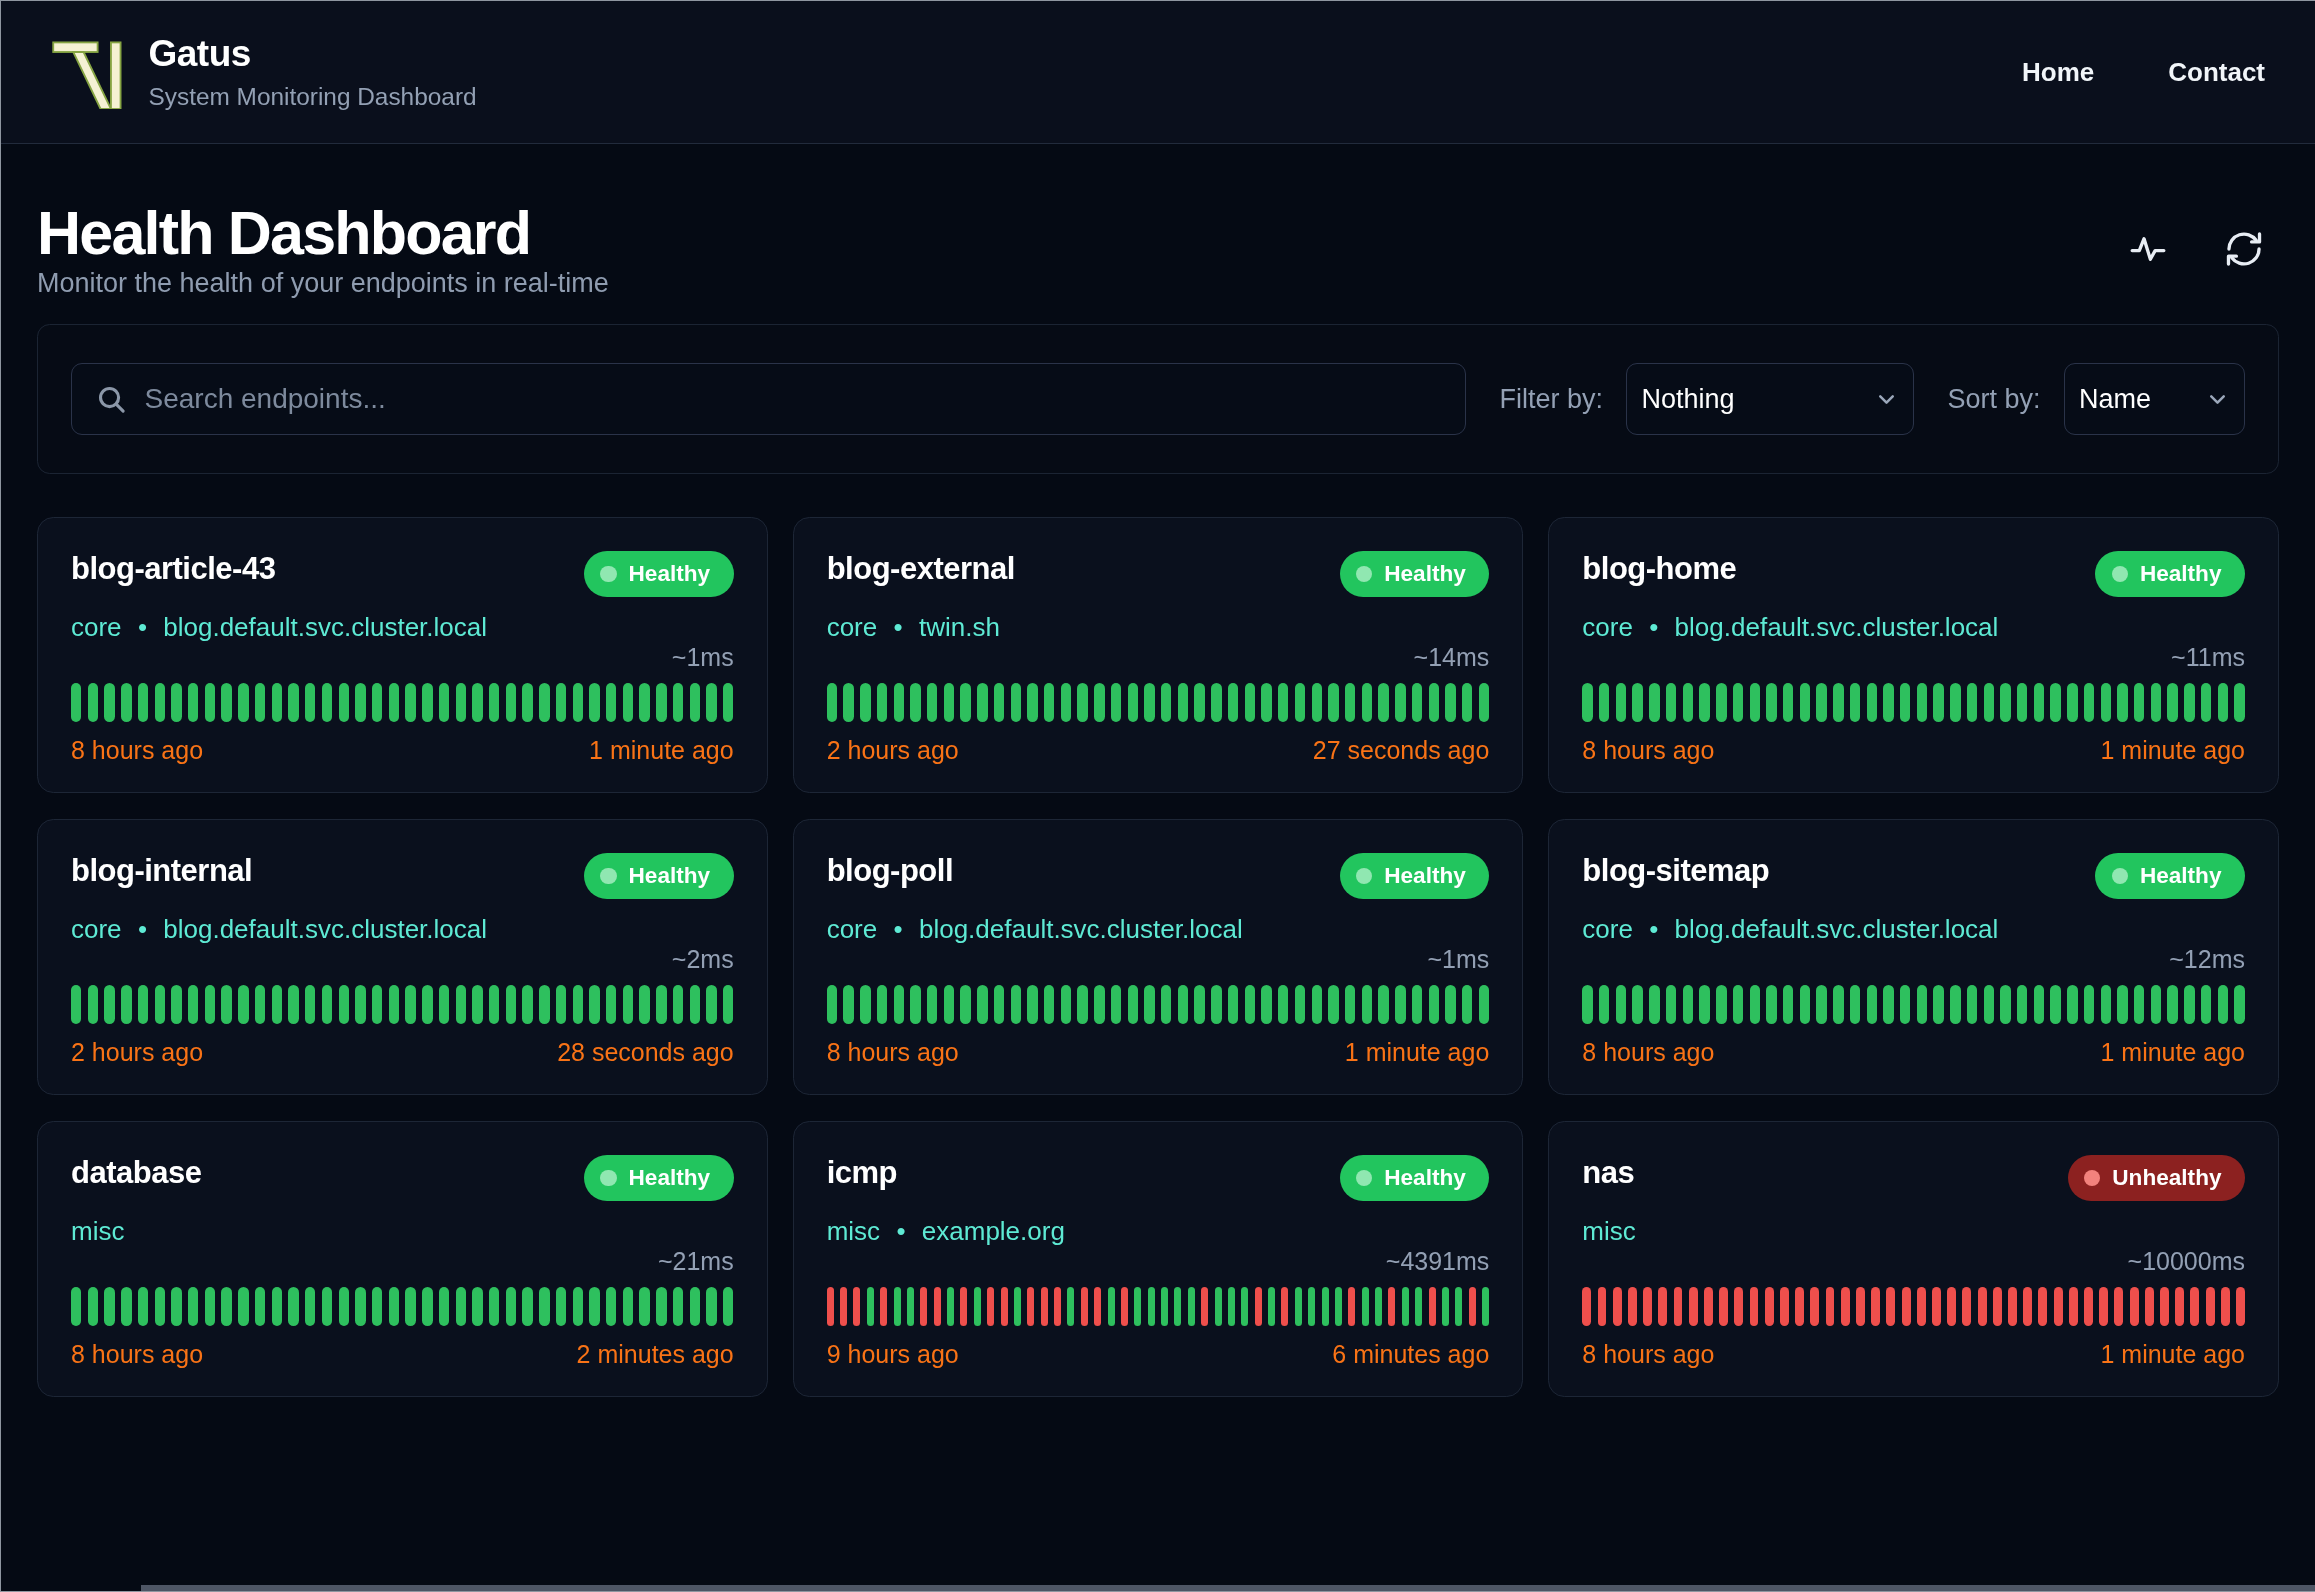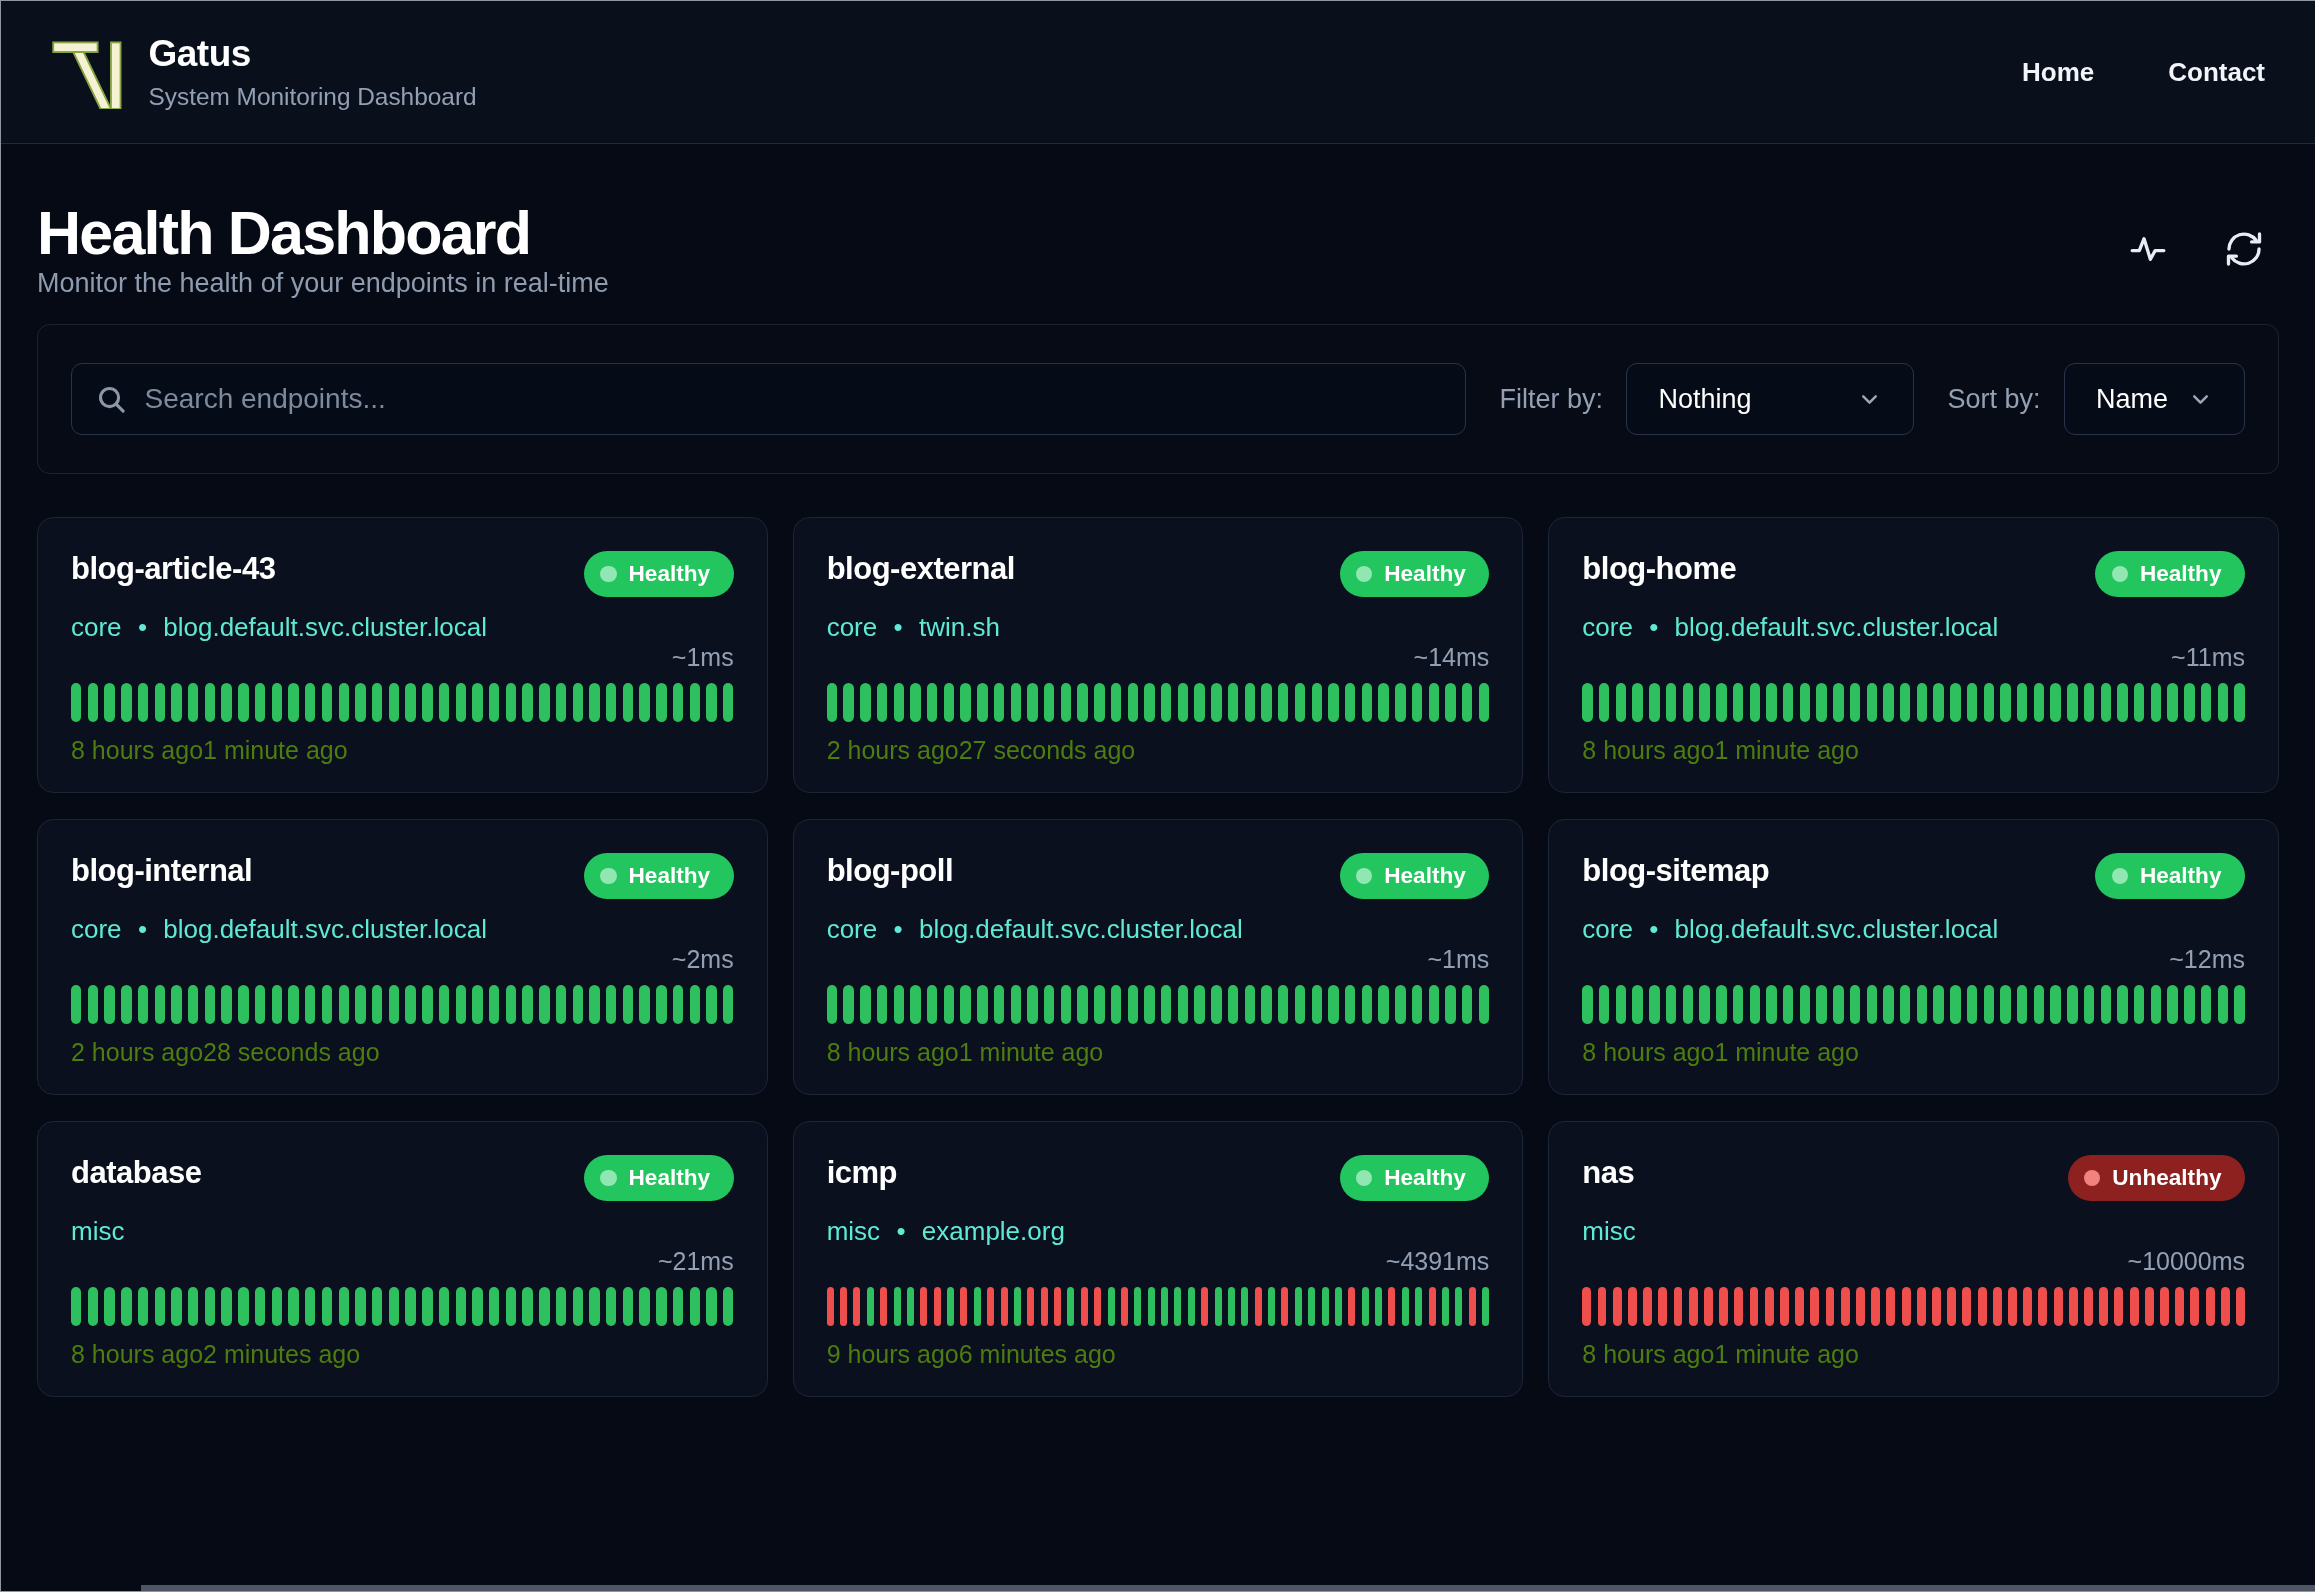--- a/index.html
+++ b/index.html
@@ -64,21 +64,21 @@
   .searchbox input {
     flex: 1; background: transparent; border: none; outline: none;
     font-family: "Liberation Sans", sans-serif;
     font-size: 28px; color: #e2e8f0;
   }
   .searchbox input::placeholder { color: #7d8a9d; }
   .tb-label { font-size: 27px; color: #93a0b4; margin-left: 33px; white-space: nowrap; }
   .tb-select {
     height: 72px; border: 0.9px solid #2a3349; border-radius: 11px;
     display: flex; align-items: center; justify-content: space-between;
-    padding: 0 31px; margin-left: 23.5px;
+    padding: 0 14px; margin-left: 23.5px;
     font-size: 27px; color: #ffffff;
     background: #060c17; cursor: pointer;
   }
   .tb-select svg { width: 25px; height: 25px; stroke: #9aa7ba; fill: none; stroke-width: 2.4; stroke-linecap: round; stroke-linejoin: round; }
   .select-filter { width: 288px; }
   .select-sort { width: 181px; }
 
   
   .grid {
     margin-top: 43px;
@@ -108,21 +108,21 @@
   .badge .dot { width: 16.3px; height: 16.3px; border-radius: 50%; }
   .badge.healthy .dot { background: #90e7b1; }
   .badge.unhealthy .dot { background: #f2827d; }
   .card-sub { margin-top: 14.5px; display: flex; align-items: center; gap: 16.3px; font-size: 26px; color: #5eead4; }
   .card-spacer { flex: 1; }
   .latency { align-self: flex-end; font-size: 25px; color: #93a0b4; margin-bottom: 11px; }
   .bars { display: flex; gap: 6.3px; height: 60px; }
   .bar { flex: 1; border-radius: 904px; }
   .bar.up { background: #2ec05e; }
   .bar.down { background: #ef4f4c; }
-  .card-foot { margin-top: 14.5px; display: flex; justify-content: flex-start; font-size: 25px; color: #4d7c0f; }
+  .card-foot { margin-top: 14.5px; display: flex; justify-content: space-between; font-size: 25px; color: #f97316; }
 
   .bottom-strip { position: absolute; bottom: 0; left: 140px; right: 0; height: 6.3px; background: #4e5665; }
 </style>
 </head>
 <body>
 
 <div class="screen">
 
   <div class="topnav">
     <div class="brand">

